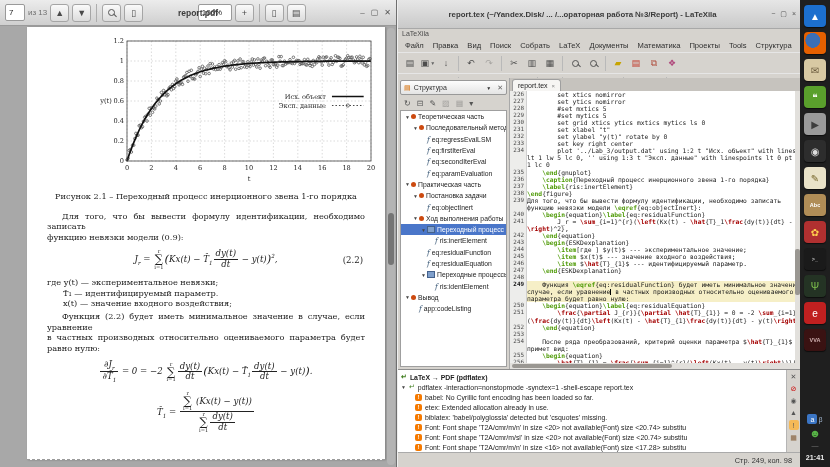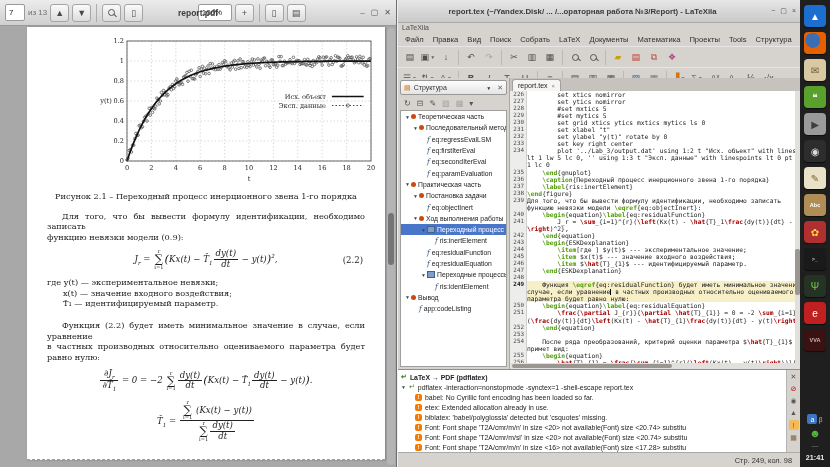--- a/index.html
+++ b/index.html
@@ -41,21 +41,21 @@
   .big{font-size:11.5px;vertical-align:-1px}
   #chart{display:block;margin:2px 0 0 50px}
   #chart .grid{stroke:#c3c3c3;stroke-width:.6;stroke-dasharray:1.5 2}
   #chart .frame{fill:none;stroke:#444;stroke-width:.8}
   #chart .curve{stroke:#111;stroke-width:1.7;fill:none}
   #chart .pt{fill:none;stroke:#5a5a5a;stroke-width:.8}
   #chart .tick{font-family:"DejaVu Serif",serif;font-size:6.6px;fill:#222}
   #chart .legdot{stroke:#333;stroke-dasharray:1.5 2;stroke-width:.9;fill:none}
   
   .lxwin{position:absolute;left:397px;top:0;width:403px;height:467px;background:#d6d3ce;border-left:1px solid #efefef}
-  .lxtitle{height:23px;background:linear-gradient(#e6e6e6,#c9c9c9);border-bottom:1px solid #a8a8a8;
+  .lxtitle{height:29px;background:linear-gradient(#e6e6e6,#c9c9c9);border-bottom:1px solid #a8a8a8;
     display:flex;align-items:center;font-size:7.8px;color:#3a3a3a}
   .lxtitle .t{flex:1;text-align:center;font-weight:bold;white-space:nowrap;overflow:hidden}
   .lxtitle .b{display:flex;gap:5px;padding:0 4px;font-size:7px;color:#555}
   .applabel{height:10px;font-size:7px;color:#4a4a4a;padding:0 4px;line-height:10px;background:#d6d3ce}
   .menubar{height:13px;display:flex;gap:9px;align-items:center;padding:0 7px;font-size:7.6px;color:#2f2f2f;background:#d6d3ce}
   .lxtb{height:21px;display:flex;align-items:center;gap:2px;padding:0 4px;background:#d6d3ce;border-top:1px solid #e6e6e6}
   .lxico{min-width:16px;height:16px;border-radius:2px;display:flex;align-items:center;justify-content:center;
     font-size:9px;color:#4d4d4d;position:relative}
   .lxico.dim{opacity:.35}
   .lxico .dd{font-size:5px;margin-left:1px;color:#666}
@@ -422,24 +422,24 @@
           <circle class="pt" cx="250.82000000000002" cy="72.49999999999999" r="1.6"></circle>
         </svg>
       <div class="pcaption">Рисунок 2.1 – Переходный процесс инерционного звена 1-го порядка</div>
       <div class="ppar ind" id="p1" style="margin-top:9px">
           <div>Для того, что бы вывести формулу идентификации, необходимо записать</div>
           <div style="text-indent: 0px;">функцию невязки модели (0.9):</div>
         </div>
       <div class="eq" id="eq1"><span>J</span><sub>r</sub><span> = </span><span class="sum"><span class="sl">r</span><span class="ss">∑</span><span class="sl">i=1</span></span><span class="big">(</span><span>Kx(t) − T̂</span><sub>1</sub><span class="frac"><span class="ft">dy(t)</span><span class="fb">dt</span></span><span> − y(t)</span><span class="big">)</span><sup>2</sup><span>,</span><span class="eqnum">(2.2)</span></div>
       <div id="wherelist">
           <div class="">где y(t) — экспериментальное невязки;</div>
+          <div class="ind2">T̂₁ — идентифицируемый параметр.</div>
           <div class="ind2">x(t) — значение входного воздействия;</div>
-          <div class="ind2">T̂₁ — идентифицируемый параметр.</div>
-        </div>
-      <div class="ppar ind" id="p2" style="margin-top:11px">
+        </div>
+      <div class="ppar ind" id="p2" style="margin-top:2px">
           <div>Функция (2.2) будет иметь минимальное значение в случае, если уравнение</div>
           <div style="text-indent: 0px;">в частных производных относительно оцениваемого параметра будет равно нулю:</div>
         </div>
       <div class="eq" id="eq2"><span class="frac"><span class="ft"><span>∂J</span><sub>r</sub></span><span class="fb"><span>∂T̂</span><sub>1</sub></span></span><span> = 0 = −2 </span><span class="sum"><span class="sl">r</span><span class="ss">∑</span><span class="sl">i=1</span></span><span class="frac"><span class="ft">dy(t)</span><span class="fb">dt</span></span><span class="big">(</span><span>Kx(t) − T̂</span><sub>1</sub><span class="frac"><span class="ft">dy(t)</span><span class="fb">dt</span></span><span> − y(t)</span><span class="big">)</span><span>.</span></div>
       <div class="eq" id="eq3"><span>T̂</span><sub>1</sub><span> = </span><span class="frac"><span class="ft"><span class="sum"><span class="sl">r</span><span class="ss">∑</span><span class="sl">i=1</span></span><span> (Kx(t) − y(t))</span></span><span class="fb"><span class="sum"><span class="sl">r</span><span class="ss">∑</span><span class="sl">i=1</span></span><span class="frac"><span class="ft">dy(t)</span><span class="fb">dt</span></span></span></span></div>
 
     </div>
     <div class="vsb">
         <div class="thumb"></div>
       </div>

